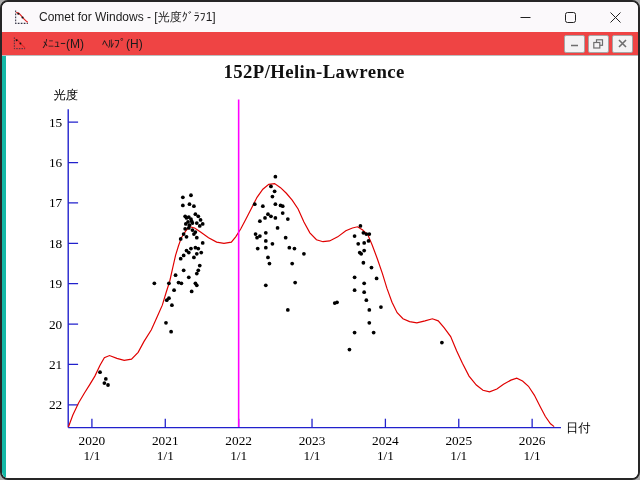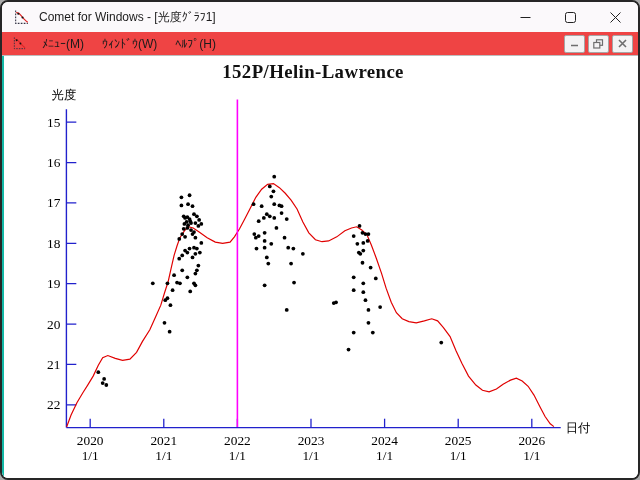--- a/index.html
+++ b/index.html
@@ -25,21 +25,21 @@
   .menu-item{font-size:12px;color:#1b1b1b;padding:3px 9px;white-space:nowrap;}
   .menu-item:first-of-type{margin-left:6px;}
   #mdi-buttons{margin-left:auto;display:flex;gap:3px;margin-right:5px;}
   .mdi-btn{
     width:19px;height:16px;border:1px solid #a6a6a6;background:#f4f3f4;border-radius:2px;
     display:flex;align-items:center;justify-content:center;
   }
   
   #client{
     position:absolute;left:0;top:54px;right:0;bottom:0;background:#ffffff;
-    border-left:2px solid #14b8a6;z-index:1;
+    border-left:4px solid #14b8a6;z-index:1;
   }
   #chart-svg{position:absolute;left:0;top:0;width:100%;height:100%;}
   .serif-txt{font-family:"Liberation Serif",serif;}
 </style>
 </head>
 <body>
 
 <div id="window">
 
   <div id="client">
@@ -247,21 +247,20 @@
   </div>
 
   <div id="menubar">
     <svg class="menu-icon" viewBox="0 0 16 16">
       <path d="M2.5 1.5 V13.5 H14" fill="none" stroke="#334" stroke-width="1" stroke-dasharray="1.6 1.2"></path>
       <path d="M3 3.5 C6 2.5 7 6 10 9 C12 11 13 12 14 12.5" fill="none" stroke="#d22" stroke-width="1.1"></path>
       <circle cx="5" cy="4.5" r="1" fill="#111"></circle>
         <circle cx="9" cy="8" r="1" fill="#111"></circle>
     </svg>
     <span class="menu-item">ﾒﾆｭｰ(M)</span>
-    <span class="menu-item">ｳｨﾝﾄﾞｳ(W)</span>
     <span class="menu-item">ﾍﾙﾌﾟ(H)</span>
     <div id="mdi-buttons">
       <div class="mdi-btn">
         <svg width="9" height="9" viewBox="0 0 9 9">
           <line x1="1" y1="6.5" x2="8" y2="6.5" stroke="#6e6e6e" stroke-width="1.6"></line>
         </svg>
       </div>
       <div class="mdi-btn">
         <svg width="11" height="10" viewBox="0 0 11 10">
           <rect x="3.5" y="0.8" width="6" height="5.5" fill="none" stroke="#6e6e6e" stroke-width="1.2"></rect>

